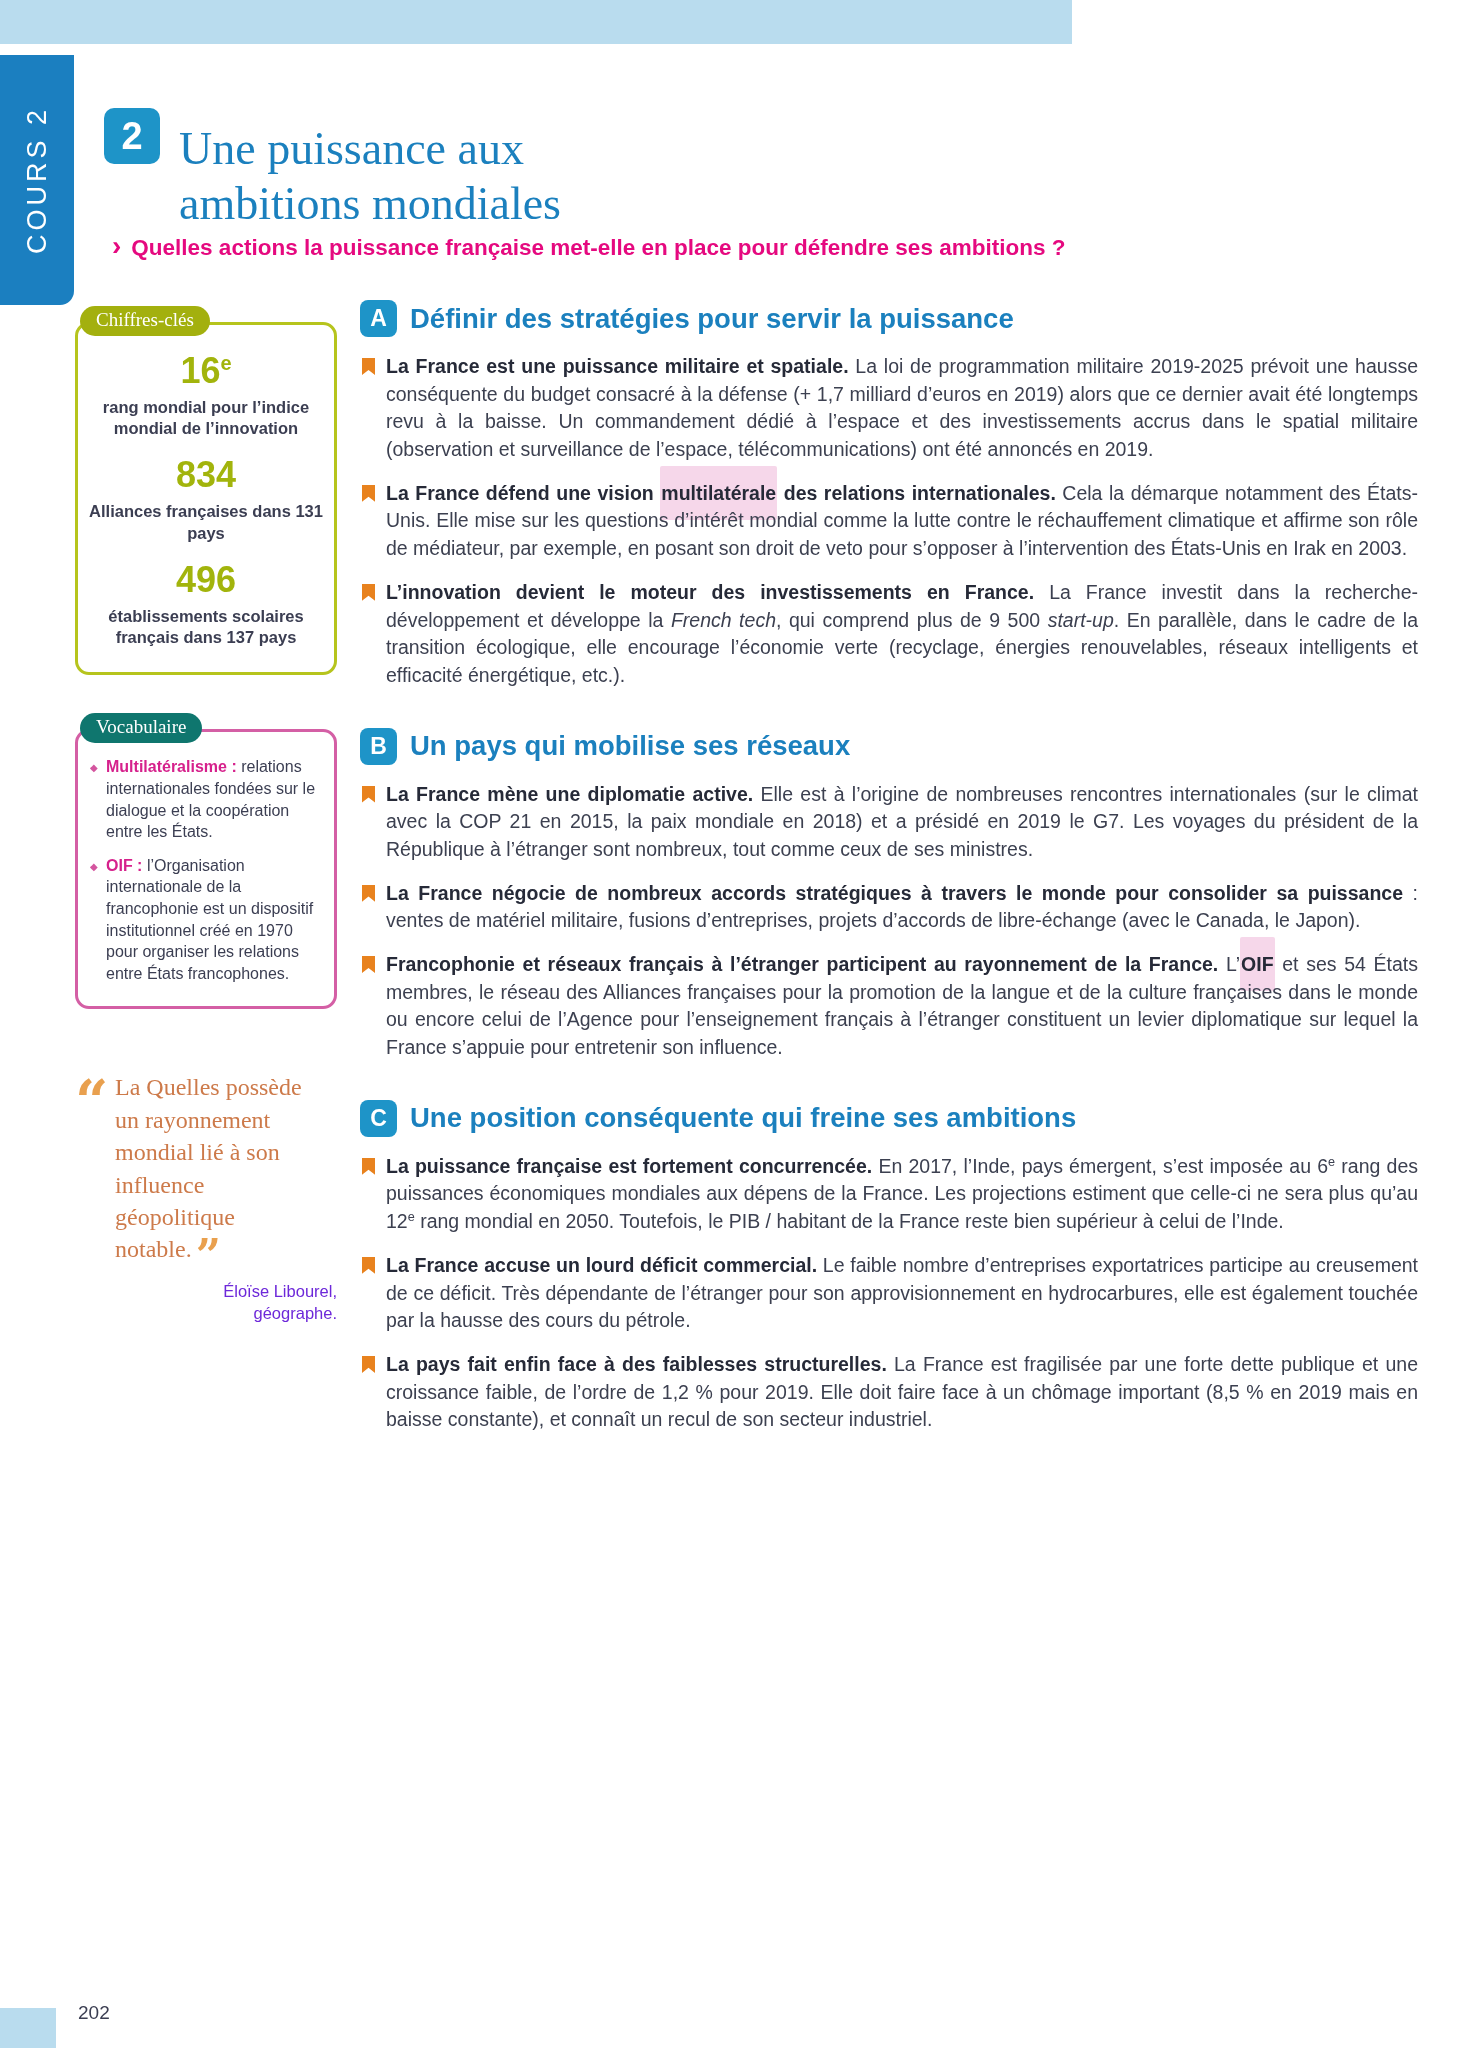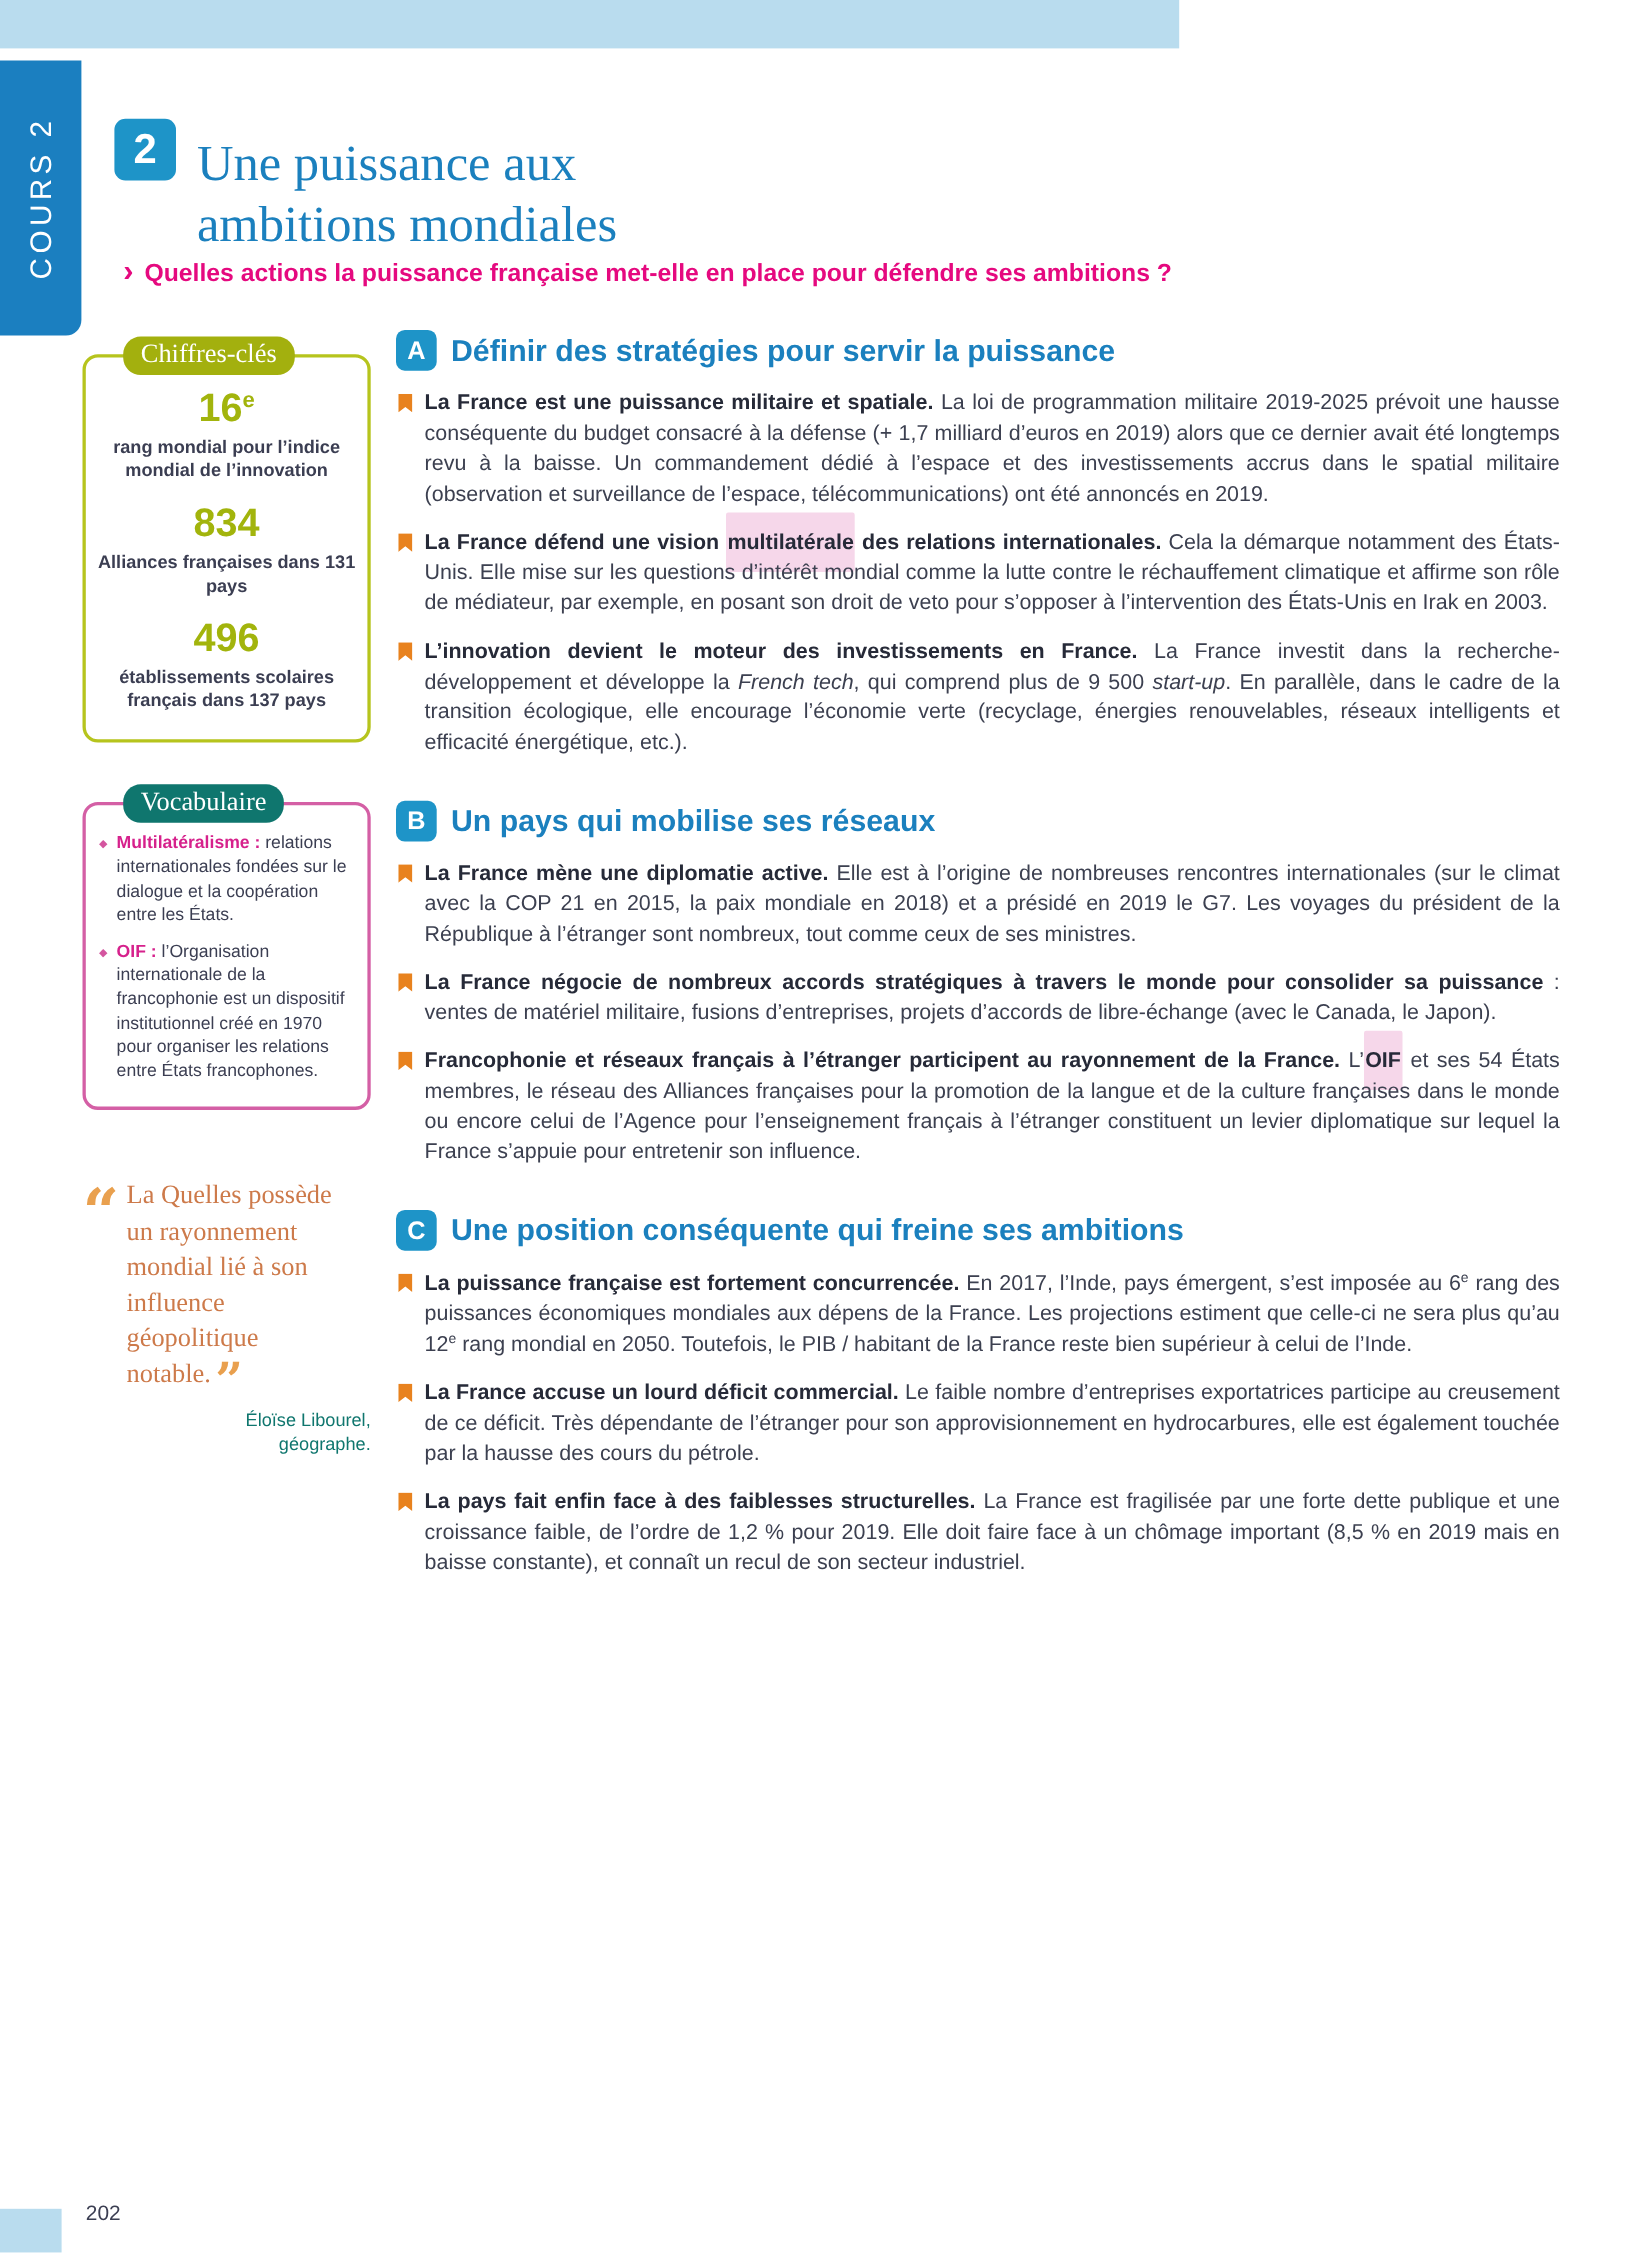--- a/index.html
+++ b/index.html
@@ -61,22 +61,22 @@
   .left-col { position: absolute; left: 75px; top: 322px; width: 262px; }
 
   .keybox {
     border: 3px solid #b6c41d; border-radius: 14px;
     padding: 26px 10px 8px; position: relative;
     background: #fff;
   }
   .box-pill {
     position: absolute; top: -19px; left: 2px;
     color: #fff; font-family: "Liberation Serif", serif;
-    font-size: 24px; padding: 3px 16px 5px;
-    border-radius: 16px; white-space: nowrap; margin-left: 32px;
+    font-size: 19px; padding: 3px 16px 5px;
+    border-radius: 16px; white-space: nowrap;
   }
   .pill-olive { background: #a3b00e; }
   .pill-pink  { background: #0f766e; }
   .keyitem { text-align: center; margin-bottom: 16px; }
   .keynum { color: #a2b40c; font-size: 36px; font-weight: bold; line-height: 1.1; }
   .keynum sup { font-size: 20px; }
   .keylabel { font-weight: bold; font-size: 16.5px; line-height: 1.3; color: #3b3e52; margin-top: 6px; }
 
   .vocabbox {
     border: 3px solid #d45fa5; border-radius: 14px;
@@ -106,21 +106,21 @@
   }
   .quote-text { margin-left: 40px; width: 200px; }
   .quote-close {
     font-size: 44px; color: #e9a04e; font-weight: bold;
     font-family: "DejaVu Serif", serif;
     line-height: 0; vertical-align: -14px; margin-left: 4px;
   }
   .quote-author {
     margin-top: 14px; text-align: right;
     font-family: "Liberation Sans", sans-serif;
-    color: #0f766e; font-size: 16.5px; line-height: 1.35;
+    color: #6d28d9; font-size: 16.5px; line-height: 1.35;
   }
 
   
   .right-col { position: absolute; left: 360px; top: 300px; width: 1058px; }
   .section-head {
     display: flex; align-items: center; gap: 13px;
     margin: 0 0 16px 0;
   }
   .section-head.spaced { margin-top: 38px; }
   .sec-badge {

